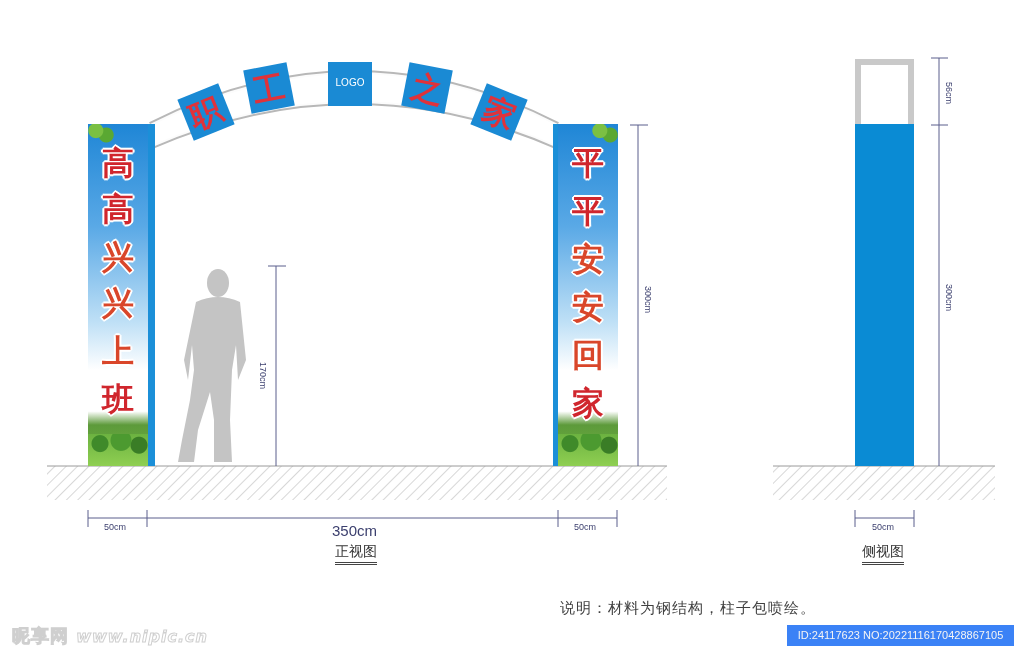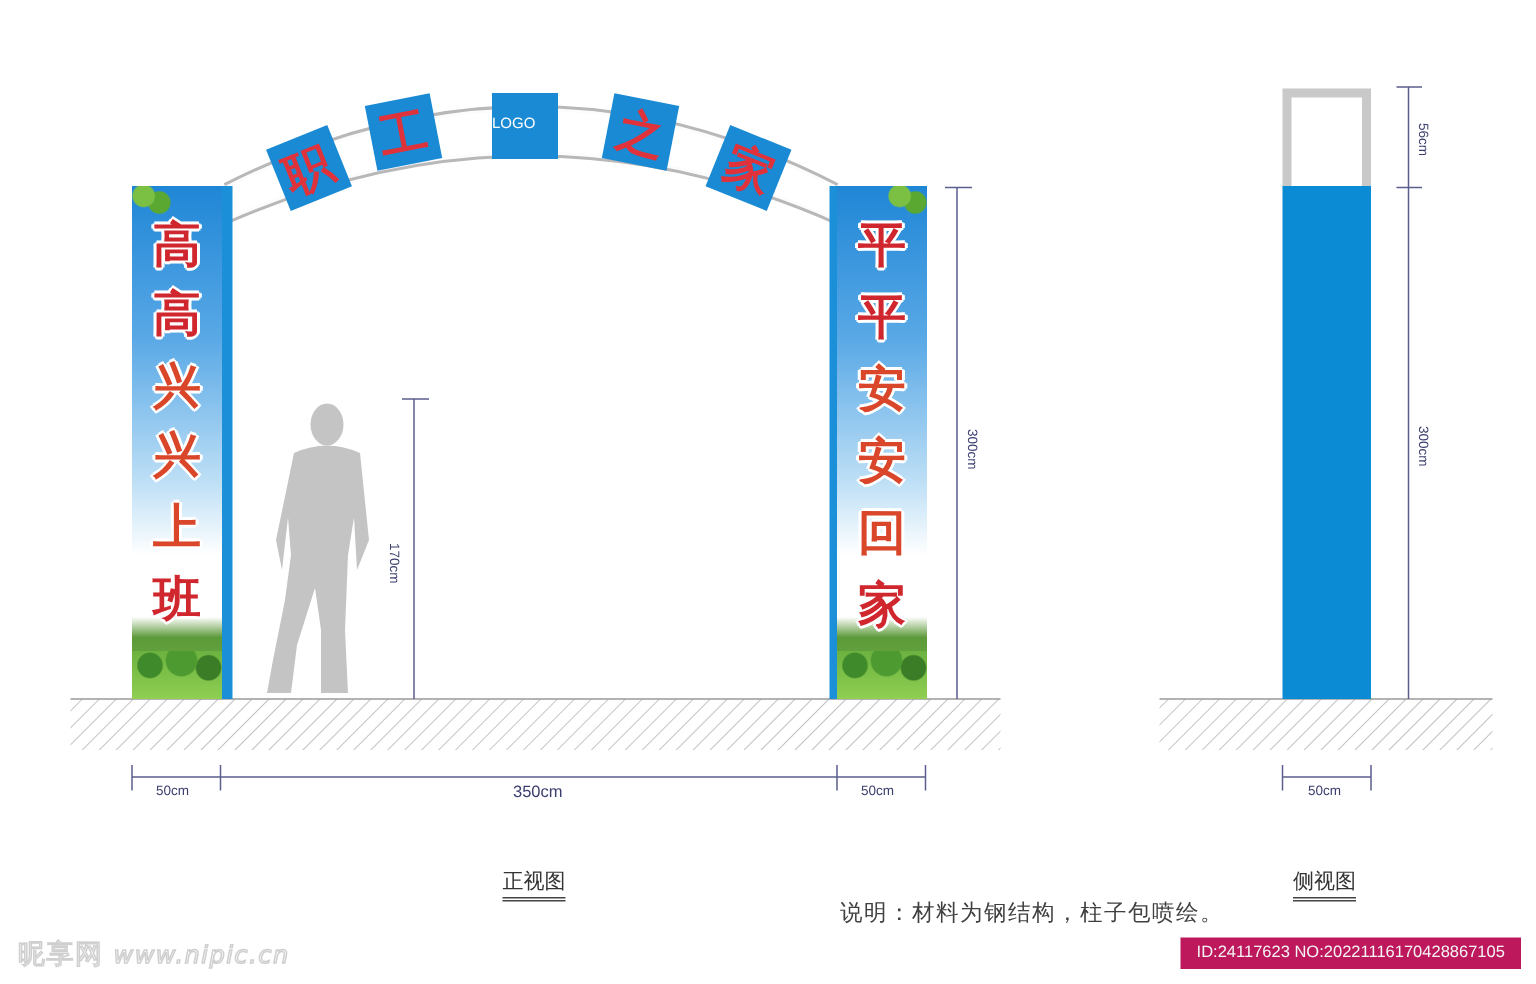--- a/index.html
+++ b/index.html
@@ -14,25 +14,25 @@
                  text-shadow: 0 0 2px #fff, 1px 1px 0 #fff, -1px -1px 0 #fff, 1px -1px 0 #fff, -1px 1px 0 #fff, 2px 0 0 #fff, -2px 0 0 #fff, 0 2px 0 #fff, 0 -2px 0 #fff; }
   .grass { position:absolute; left:0; width:60px; height:32px; bottom:0;
            background:radial-gradient(circle at 20% 30%, #3f8a2a 0 8px, transparent 9px),
                       radial-gradient(circle at 55% 20%, #4c9a30 0 10px, transparent 11px),
                       radial-gradient(circle at 85% 35%, #3a7d26 0 8px, transparent 9px),
                       linear-gradient(#6cb240, #8fcf52); }
   .leaves { position:absolute; top:0; width:26px; height:22px;
             background:radial-gradient(circle at 30% 30%, #7bc043 0 7px, transparent 8px),
                        radial-gradient(circle at 70% 50%, #5aa832 0 7px, transparent 8px); }
   .view-title { position:absolute; font-family:"DejaVu Serif", serif; font-size:14px; color:#333;
-                border-bottom:3px double #444; padding-bottom:1px;margin-top:36px; }
+                border-bottom:3px double #444; padding-bottom:1px; }
   .note { position:absolute; left:560px; top:599px; font-size:15px; color:#404040; font-family:"DejaVu Sans", sans-serif; letter-spacing:1px; }
-  .id-badge { position:absolute; left:787px; top:625px; width:227px; height:21px; background:#be185d;
+  .id-badge { position:absolute; left:787px; top:625px; width:227px; height:21px; background:#3b82f6;
               color:#f4f4f4; font-size:11px; line-height:21px; text-align:center; }
-  .watermark { position:absolute; left:12px; top:624px; font-size:18px; font-weight:normal; color:#fff;
+  .watermark { position:absolute; left:12px; top:624px; font-size:18px; font-weight:bold; color:#fff;
                -webkit-text-stroke:1px #cfcfcf; letter-spacing:1px; font-family:"DejaVu Sans", sans-serif; }
   .watermark .url { font-size:16px; font-style:italic; }
 </style>
 </head>
 <body>
 
 <svg class="abs" style="left:0;top:0" width="1024" height="656">
   <defs>
     <pattern id="hatch" width="8" height="8" patternUnits="userSpaceOnUse" patternTransform="rotate(45)">
       <line x1="0" y1="0" x2="0" y2="8" stroke="#9a9a9a" stroke-width="0.8"></line>
@@ -104,21 +104,21 @@
   </g>
   <g stroke="#5a5e8c" stroke-width="1">
     <line x1="855" y1="518" x2="914" y2="518"></line>
     <line x1="855" y1="510" x2="855" y2="527"></line>
     <line x1="914" y1="510" x2="914" y2="527"></line>
   </g>
 </svg>
 
 <div class="abs" style="left:188px;top:92px;width:36px;font-size:32px;font-weight:bold;color:#e0323a;text-align:center;transform:rotate(-22deg);font-family:'DejaVu Sans',sans-serif;">职</div>
 <div class="abs" style="left:251px;top:68px;width:36px;font-size:32px;font-weight:bold;color:#e0323a;text-align:center;transform:rotate(-11deg);font-family:'DejaVu Sans',sans-serif;">工</div>
-<div class="abs" style="left:328px;top:77px;width:21px;font-size:10px;color:#ffffff;text-align:center;">LOGO</div>
+<div class="abs" style="left:328px;top:77px;width:44px;font-size:10px;color:#ffffff;text-align:center;">LOGO</div>
 <div class="abs" style="left:409px;top:68px;width:36px;font-size:32px;font-weight:bold;color:#e0323a;text-align:center;transform:rotate(11deg);font-family:'DejaVu Sans',sans-serif;">之</div>
 <div class="abs" style="left:481px;top:92px;width:36px;font-size:32px;font-weight:bold;color:#e0323a;text-align:center;transform:rotate(22deg);font-family:'DejaVu Sans',sans-serif;">家</div>
 
 <div class="pillar-side" style="left:147px;"></div>
 <div class="pillar" style="left:88px;">
   <div class="leaves" style="left:0;"></div>
   <div class="pillar-char" style="top:18px;">高</div>
   <div class="pillar-char" style="top:64px;">高</div>
   <div class="pillar-char" style="top:112px;color:#d9462a;">兴</div>
   <div class="pillar-char" style="top:158px;color:#d9462a;">兴</div>
@@ -138,21 +138,21 @@
   <div class="pillar-char" style="top:258px;">家</div>
   <div class="grass"></div>
 </div>
 
 <div class="abs" style="left:268px;top:362px;font-size:9px;color:#3b3f6e;transform:rotate(90deg);transform-origin:left top;">170cm</div>
 <div class="abs" style="left:653px;top:286px;font-size:9px;color:#3b3f6e;transform:rotate(90deg);transform-origin:left top;">300cm</div>
 <div class="abs" style="left:954px;top:82px;font-size:9px;color:#3b3f6e;transform:rotate(90deg);transform-origin:left top;">56cm</div>
 <div class="abs" style="left:954px;top:284px;font-size:9px;color:#3b3f6e;transform:rotate(90deg);transform-origin:left top;">300cm</div>
 
 <div class="abs" style="left:104px;top:522px;font-size:9px;color:#3b3f6e;">50cm</div>
-<div class="abs" style="left:342px;top:522px;font-size:11px;color:#3b3f6e;">350cm</div>
+<div class="abs" style="left:332px;top:522px;font-size:15px;color:#3b3f6e;">350cm</div>
 <div class="abs" style="left:574px;top:522px;font-size:9px;color:#3b3f6e;">50cm</div>
 <div class="abs" style="left:872px;top:522px;font-size:9px;color:#3b3f6e;">50cm</div>
 
 <div class="view-title" style="left:335px;top:543px;">正视图</div>
 <div class="view-title" style="left:862px;top:543px;font-family:Liberation Mono, monospace;">侧视图</div>
 
 <div class="note">说明：材料为钢结构，柱子包喷绘。</div>
 
 <div class="watermark">
   <span>昵享网</span>

